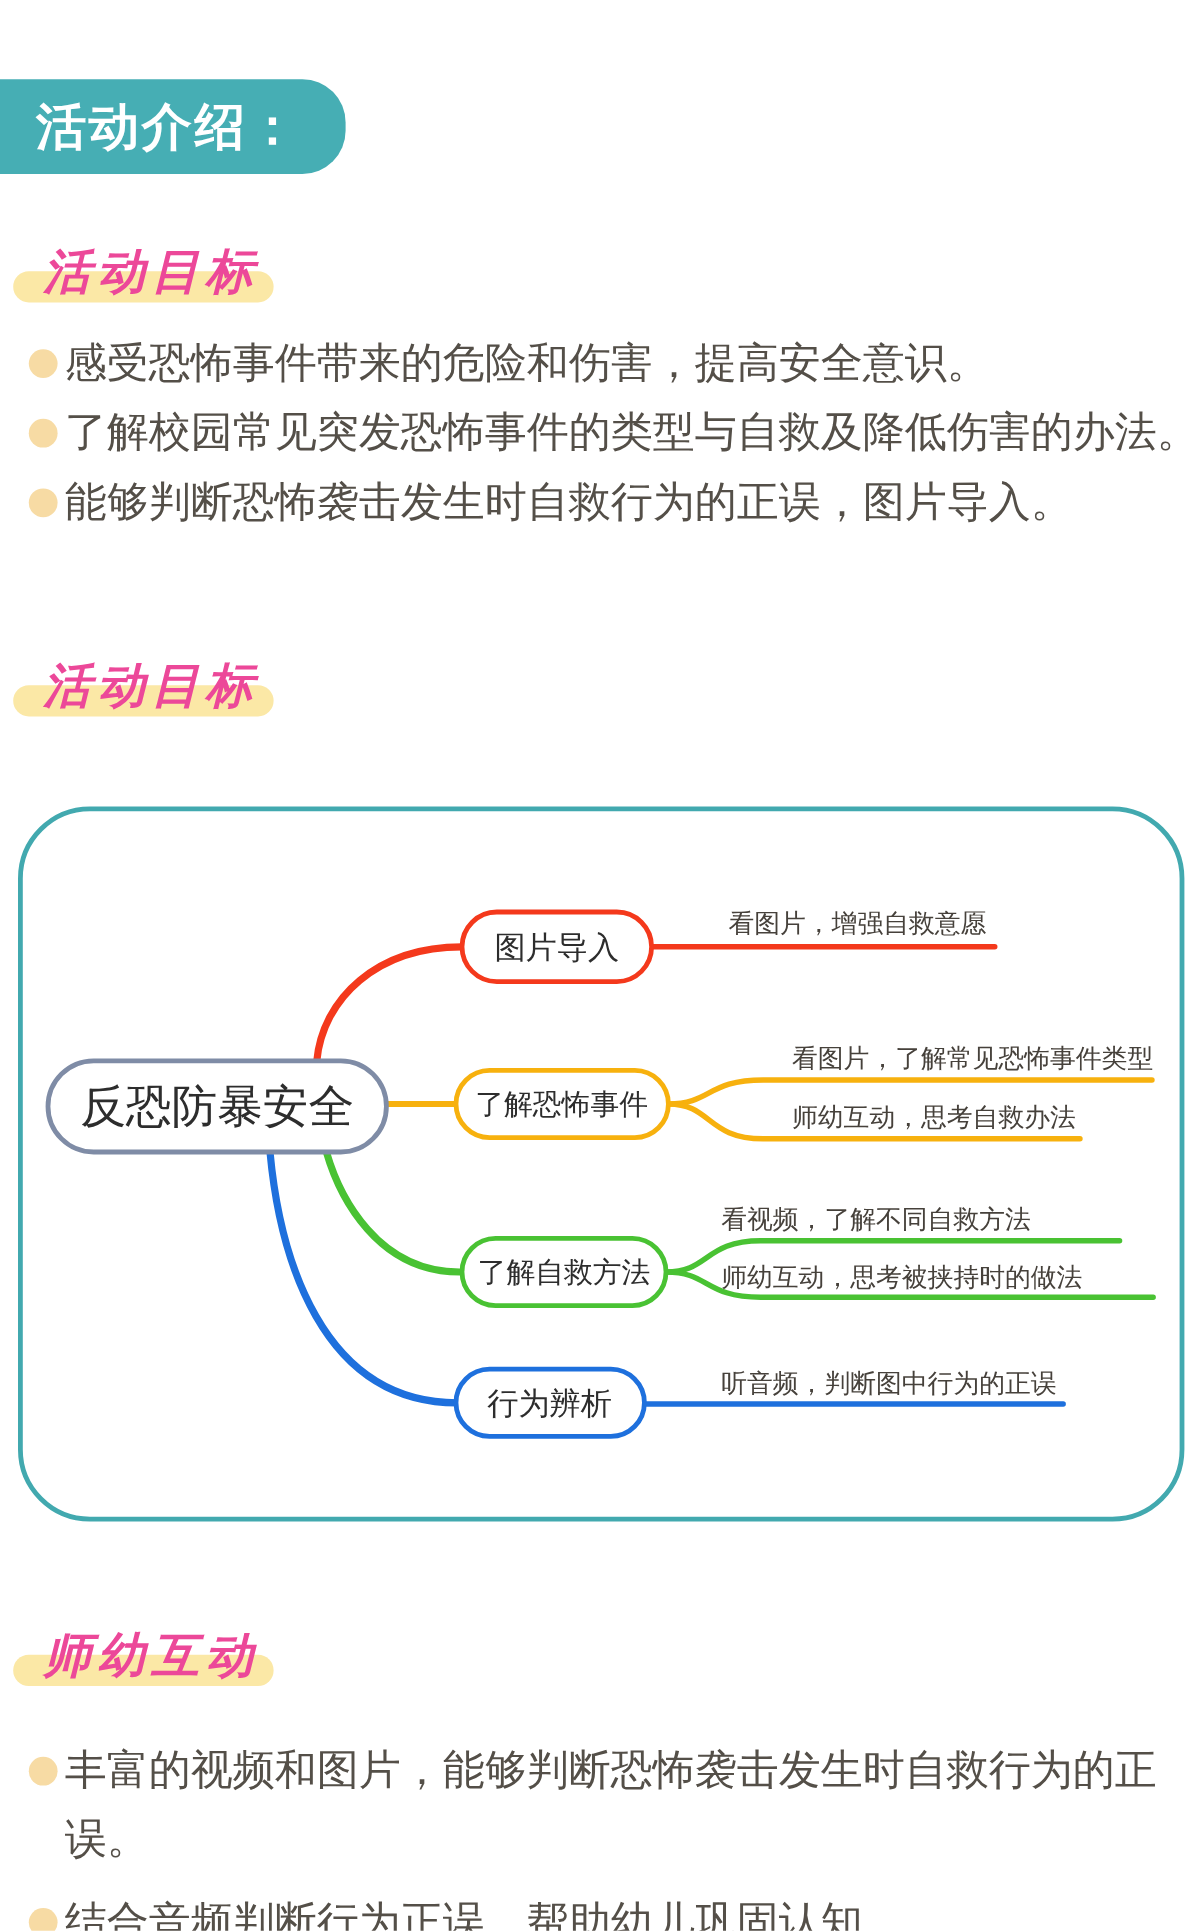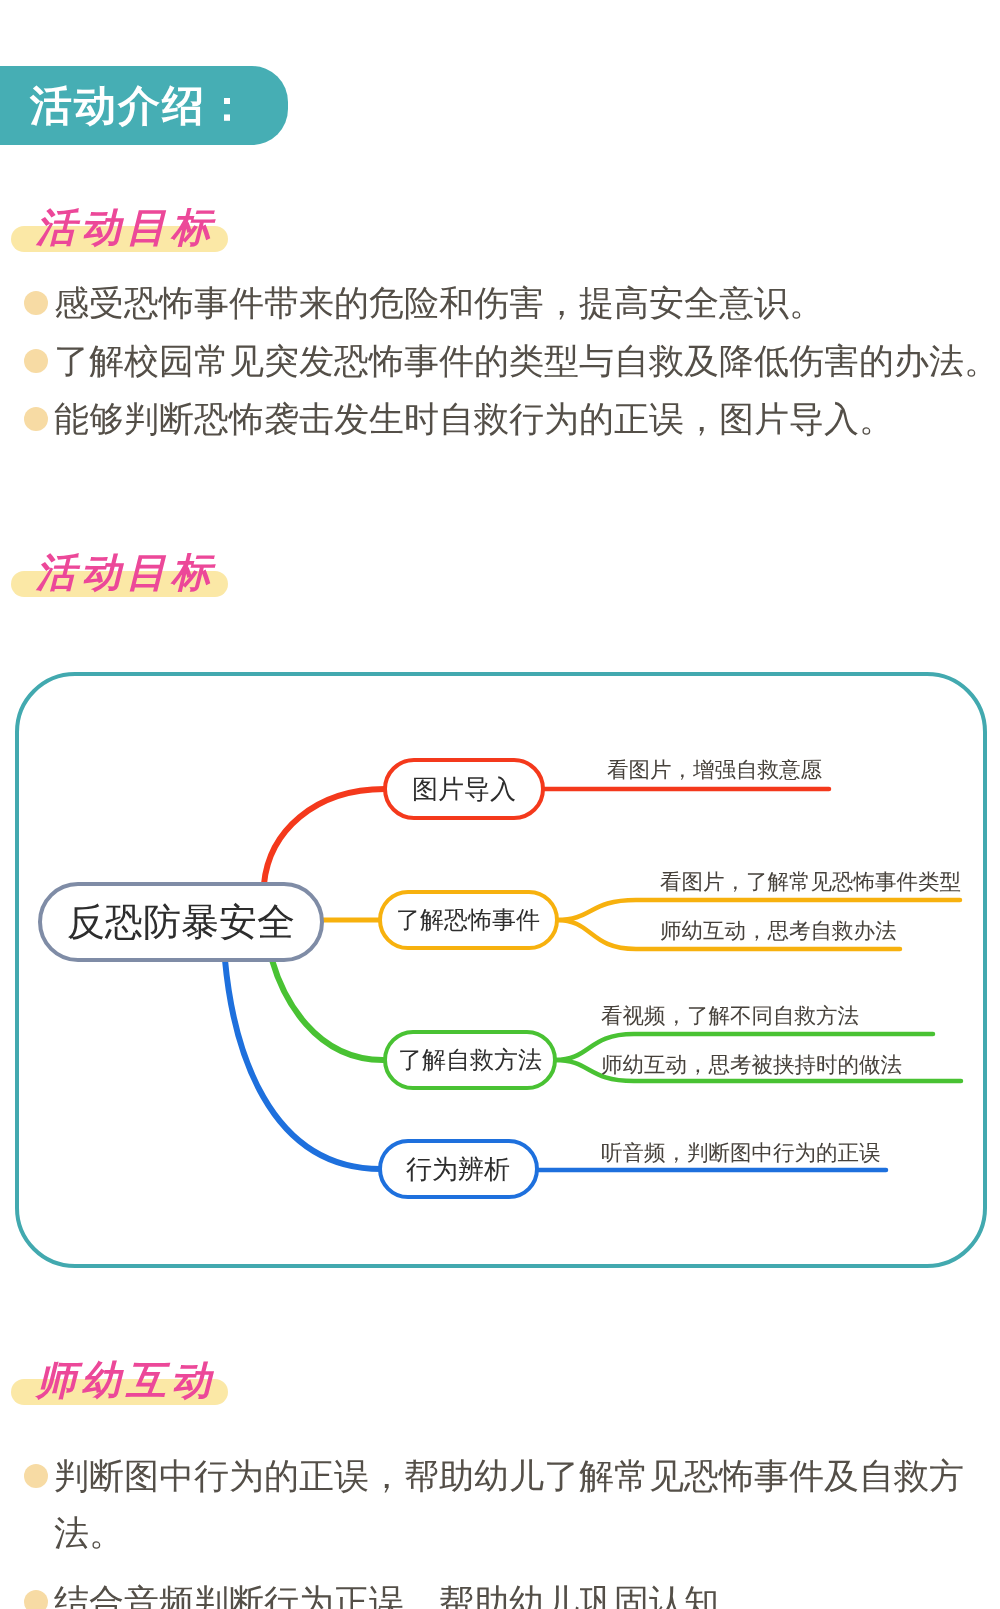--- a/index.html
+++ b/index.html
@@ -174,21 +174,21 @@
 
   <div class="hwrap hw3">
     <div class="sec-heading">
       <span class="hl"></span>
       <span class="txt">师幼互动</span>
     </div>
   </div>
   <ul class="blist blist2">
     <li>
       <span class="bdot"></span>
-      <span class="btext">判断图中行为的正误，帮助幼儿了解常见恐怖事件及自救方法。</span>
+      <span class="btext">丰富的视频和图片，能够判断恐怖袭击发生时自救行为的正误。</span>
     </li>
     <li>
       <span class="bdot"></span>
       <span class="btext">结合音频判断行为正误，帮助幼儿巩固认知。</span>
     </li>
   </ul>
 
 </div>
 
 </body></html>

